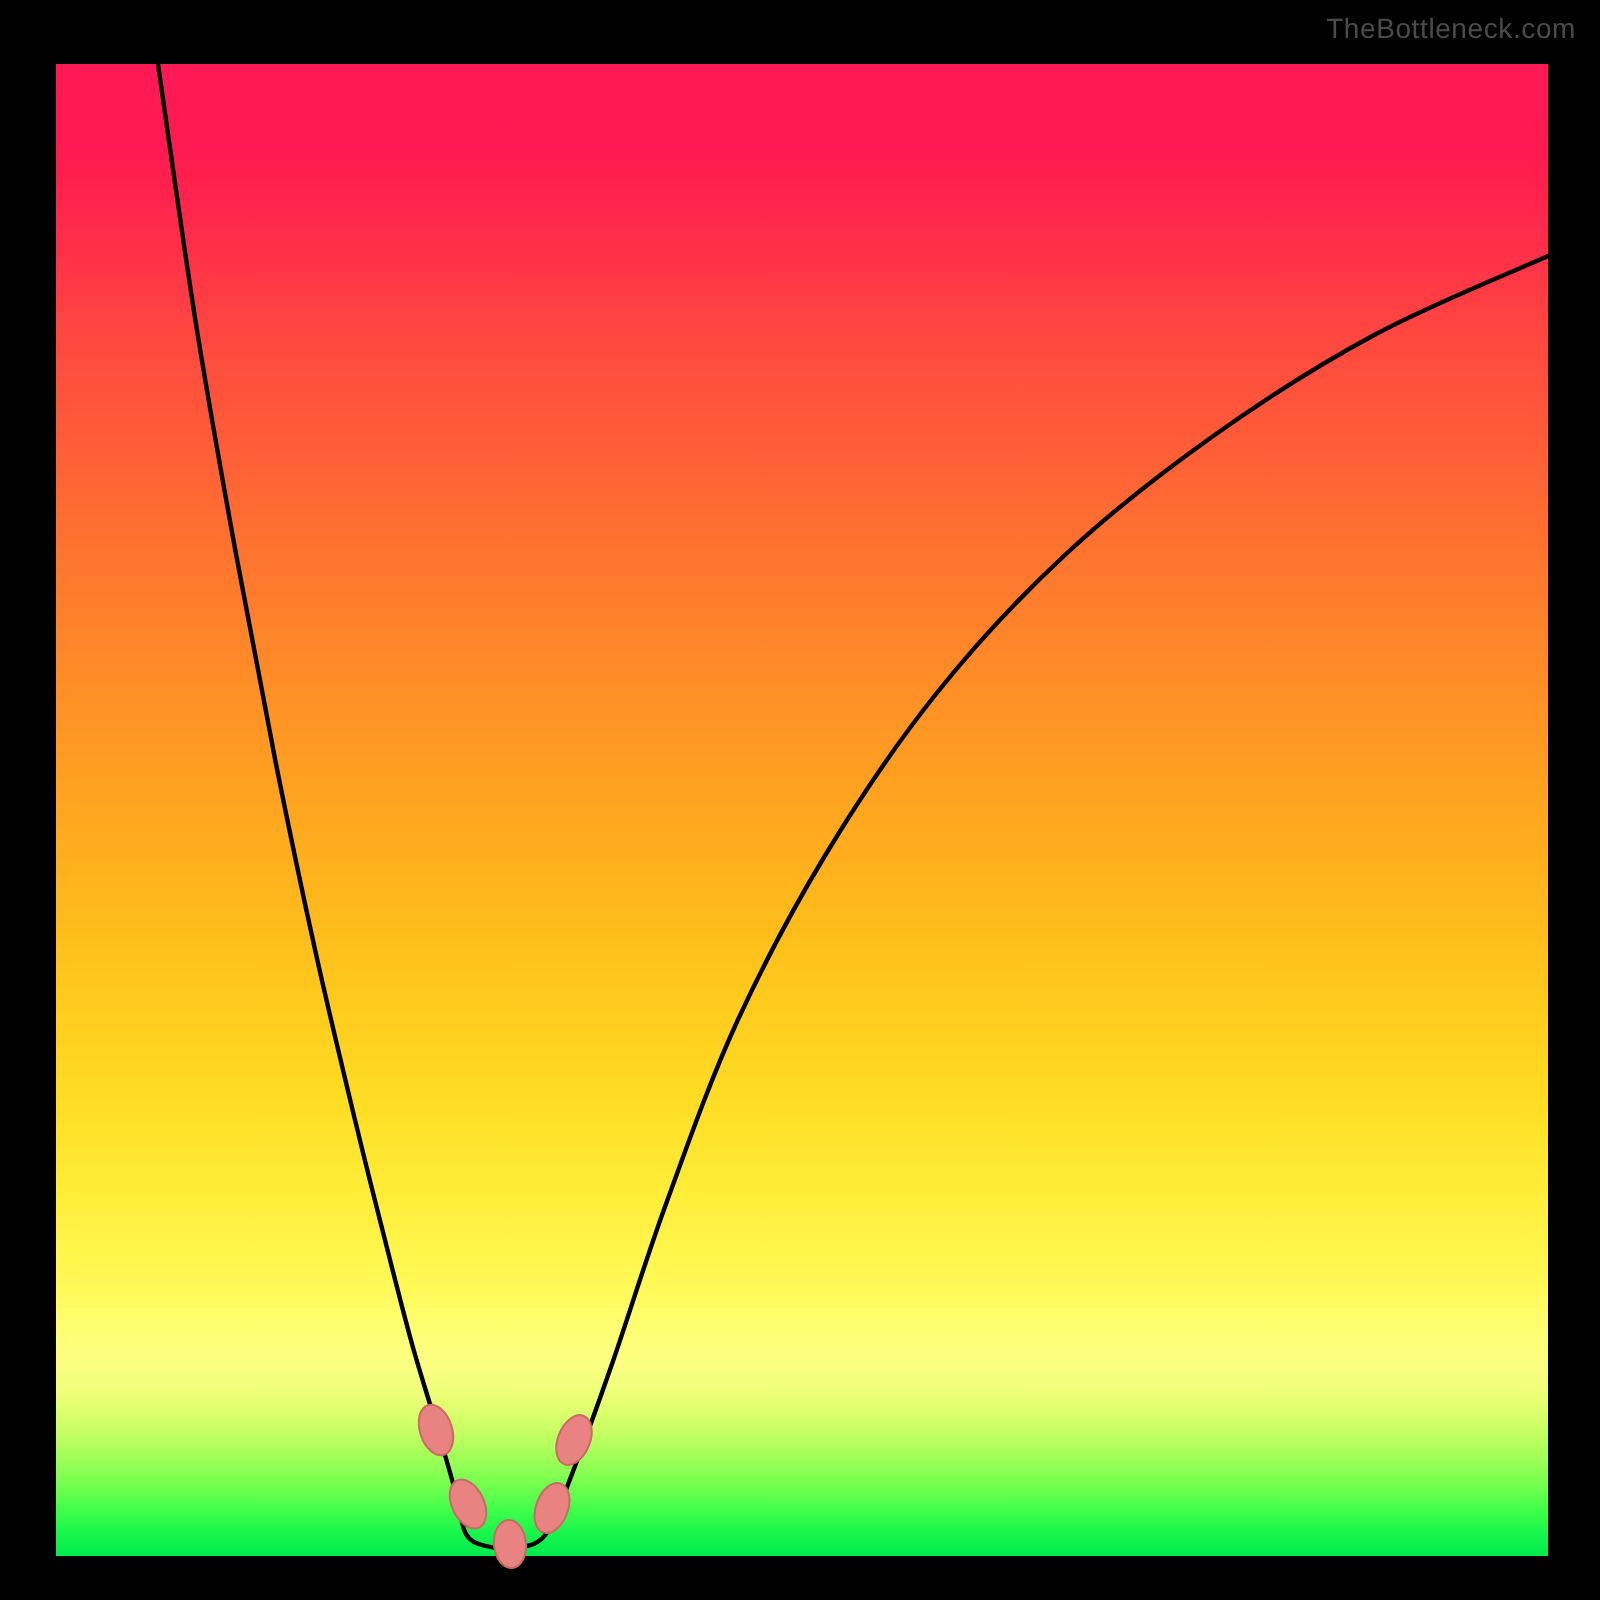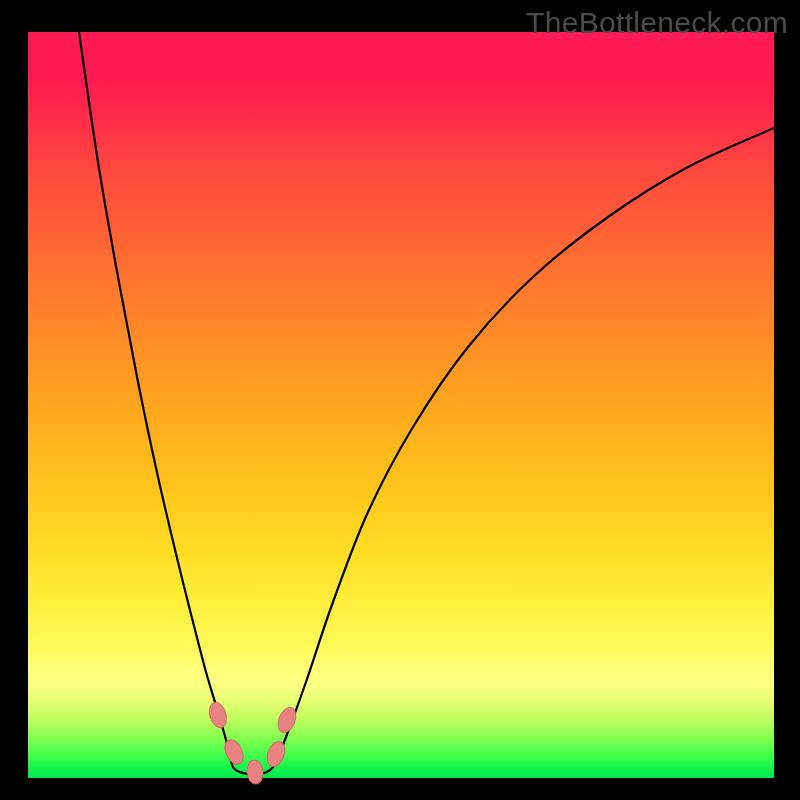--- a/index.html
+++ b/index.html
@@ -40,21 +40,21 @@
       #3eff4a 97%,
       #18f54c 98.5%,
       #00e94d 100%
     );
   }
   .watermark {
     position: absolute;
     top: 6px;
     right: 12px;
     color: #4b4b4b;
-    font-size: 30px;
+    font-size: 14px;
     letter-spacing: 0.3px;
     z-index: 20;
   }
   svg.curve {
     position: absolute;
     left: 0;
     top: 0;
     width: 746px;
     height: 746px;
     overflow: visible;

